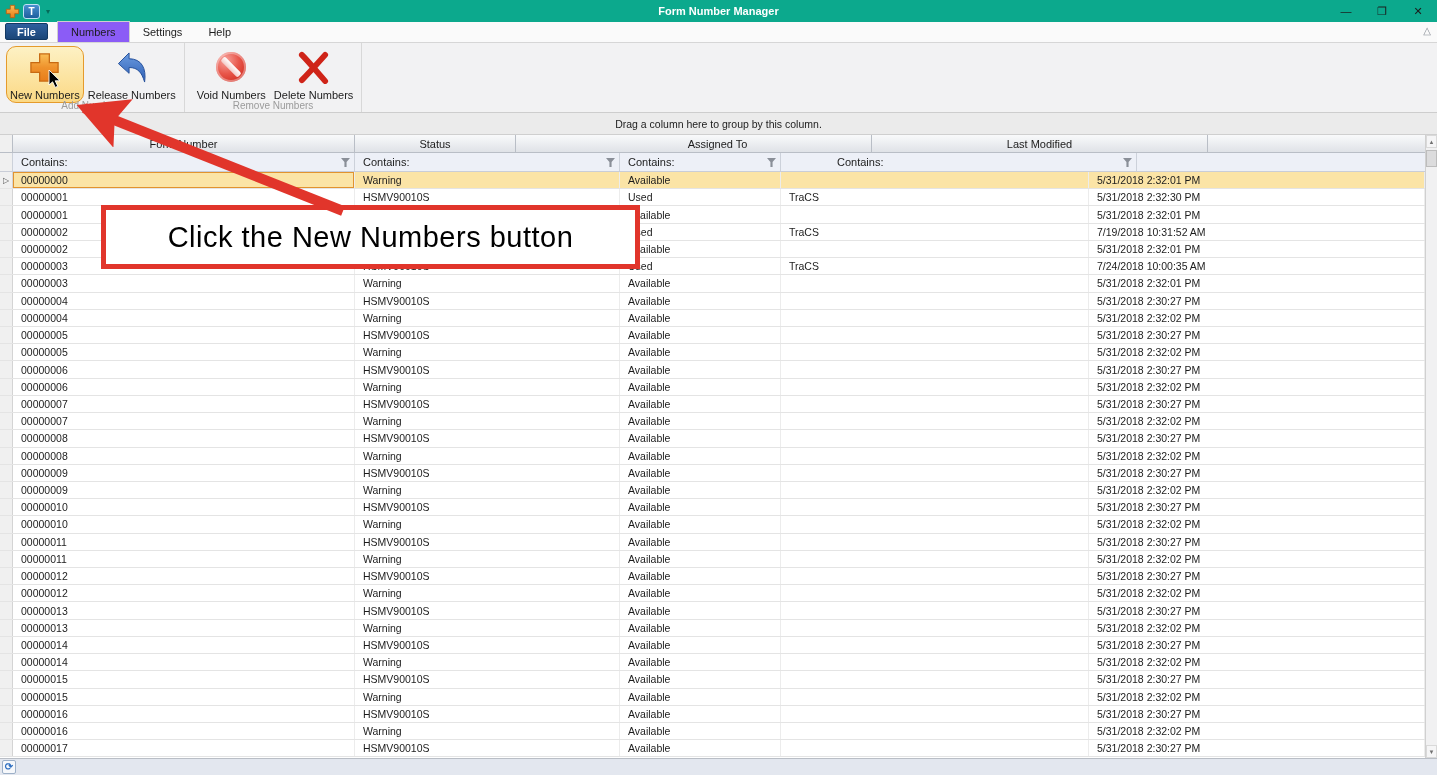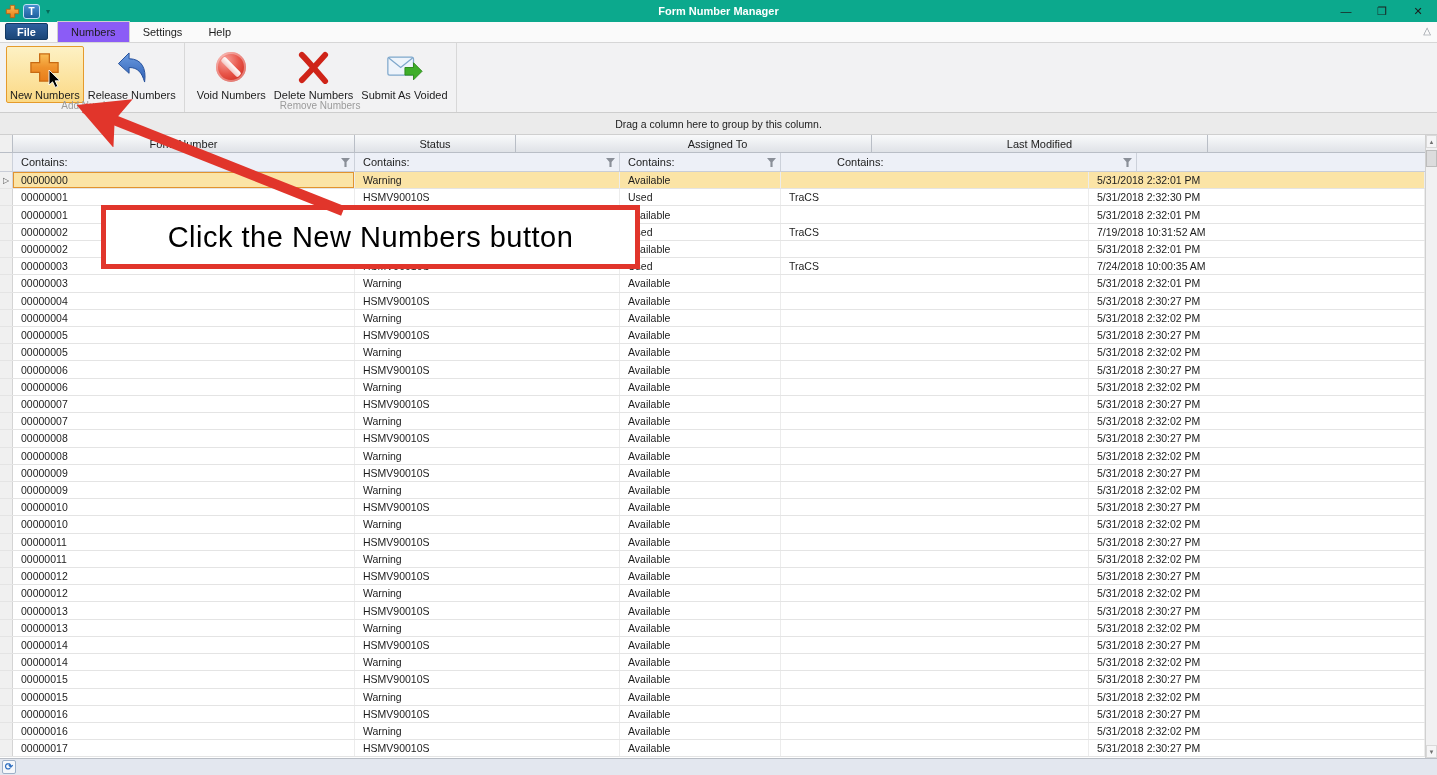--- a/index.html
+++ b/index.html
@@ -32,21 +32,21 @@
   .tab.selected { background:#8b5cf6; border:1px solid #cfcfcf; border-bottom:none; margin-left:9px; }
   .collapse-btn { position:absolute; right:6px; top:3px; color:#8a8f98; font-size:10px; }
   
   .ribbon { position:absolute; left:0; top:43px; width:1437px; height:70px;
     background:#f2f2f3; border-bottom:1px solid #cdcdcd; display:flex; }
   .group { position:relative; display:flex; align-items:flex-start; padding:3px 4px 14px 4px;
     border-right:1px solid #d8d8d8; }
   .group-label { position:absolute; left:0; bottom:1px; width:100%; text-align:center;
     color:#9b9b9b; font-size:10px; white-space:nowrap; }
   .rib-btn { display:flex; flex-direction:column; align-items:center; justify-content:space-between;
-    height:57px; padding:2px 3px 1px 3px; border:1px solid transparent; border-radius:2px; }
+    height:57px; padding:2px 3px 1px 3px; border:1px solid transparent; border-radius:10px; }
   .rib-btn .rib-label { font-size:11px; color:#1c1c1c; white-space:nowrap; }
   .rib-btn.highlight { background:linear-gradient(#fdf1c4,#fbd985); border-color:#e59b2c; }
   .icon32 { height:36px; display:flex; align-items:center; justify-content:center; }
   .void-circle { width:30px; height:30px; border-radius:50%; position:relative;
     background:radial-gradient(circle at 32% 28%, #f7a39c 0%, #e8564a 45%, #c81d10 100%);
     box-shadow:inset 0 0 0 2px rgba(255,255,255,.35); }
   .void-circle::after { content:''; position:absolute; left:3px; top:12px; width:24px; height:6px;
     background:linear-gradient(#ffffff,#f3c9c5); transform:rotate(45deg); border-radius:2px; }
   
   .group-panel { position:absolute; left:0; top:113px; width:1437px; height:22px;
@@ -171,30 +171,20 @@
     </div>
     <div class="rib-btn">
       <span class="icon32">
         <svg width="33" height="33" viewBox="0 0 34 34">
           <path d="M5 4 C 12 11 21 22 29 31" stroke="#cf2418" stroke-width="6" fill="none" stroke-linecap="round"></path>
           <path d="M29 4 C 21 13 12 23 5 30" stroke="#cf2418" stroke-width="6" fill="none" stroke-linecap="round"></path>
         </svg>
       </span>
       <span class="rib-label">Delete Numbers</span>
     </div>
-    <div class="rib-btn">
-      <span class="icon32">
-        <svg width="38" height="33" viewBox="0 0 40 34">
-          <rect x="3" y="6" width="27" height="19" rx="2" fill="#eef4fb" stroke="#7fa8cc" stroke-width="1.3"></rect>
-          <path d="M4 7 L16.5 17 L29 7" fill="none" stroke="#7fa8cc" stroke-width="1.4"></path>
-          <path d="M21 17 h9 v-5 l9 9 -9 9 v-5 h-9 z" fill="#3fae29" stroke="#2c8a1a" stroke-width="1"></path>
-        </svg>
-      </span>
-      <span class="rib-label">Submit As Voided</span>
-    </div>
     <div class="group-label">Remove Numbers</div>
   </div>
 </div>
 
 <div class="group-panel">Drag a column here to group by this column.</div>
 
 <div class="hdr-row">
   <div class="hdr-cell ind-w"></div>
   <div class="hdr-cell cw0">Form Number</div>
   <div class="hdr-cell cw2">Status</div>

